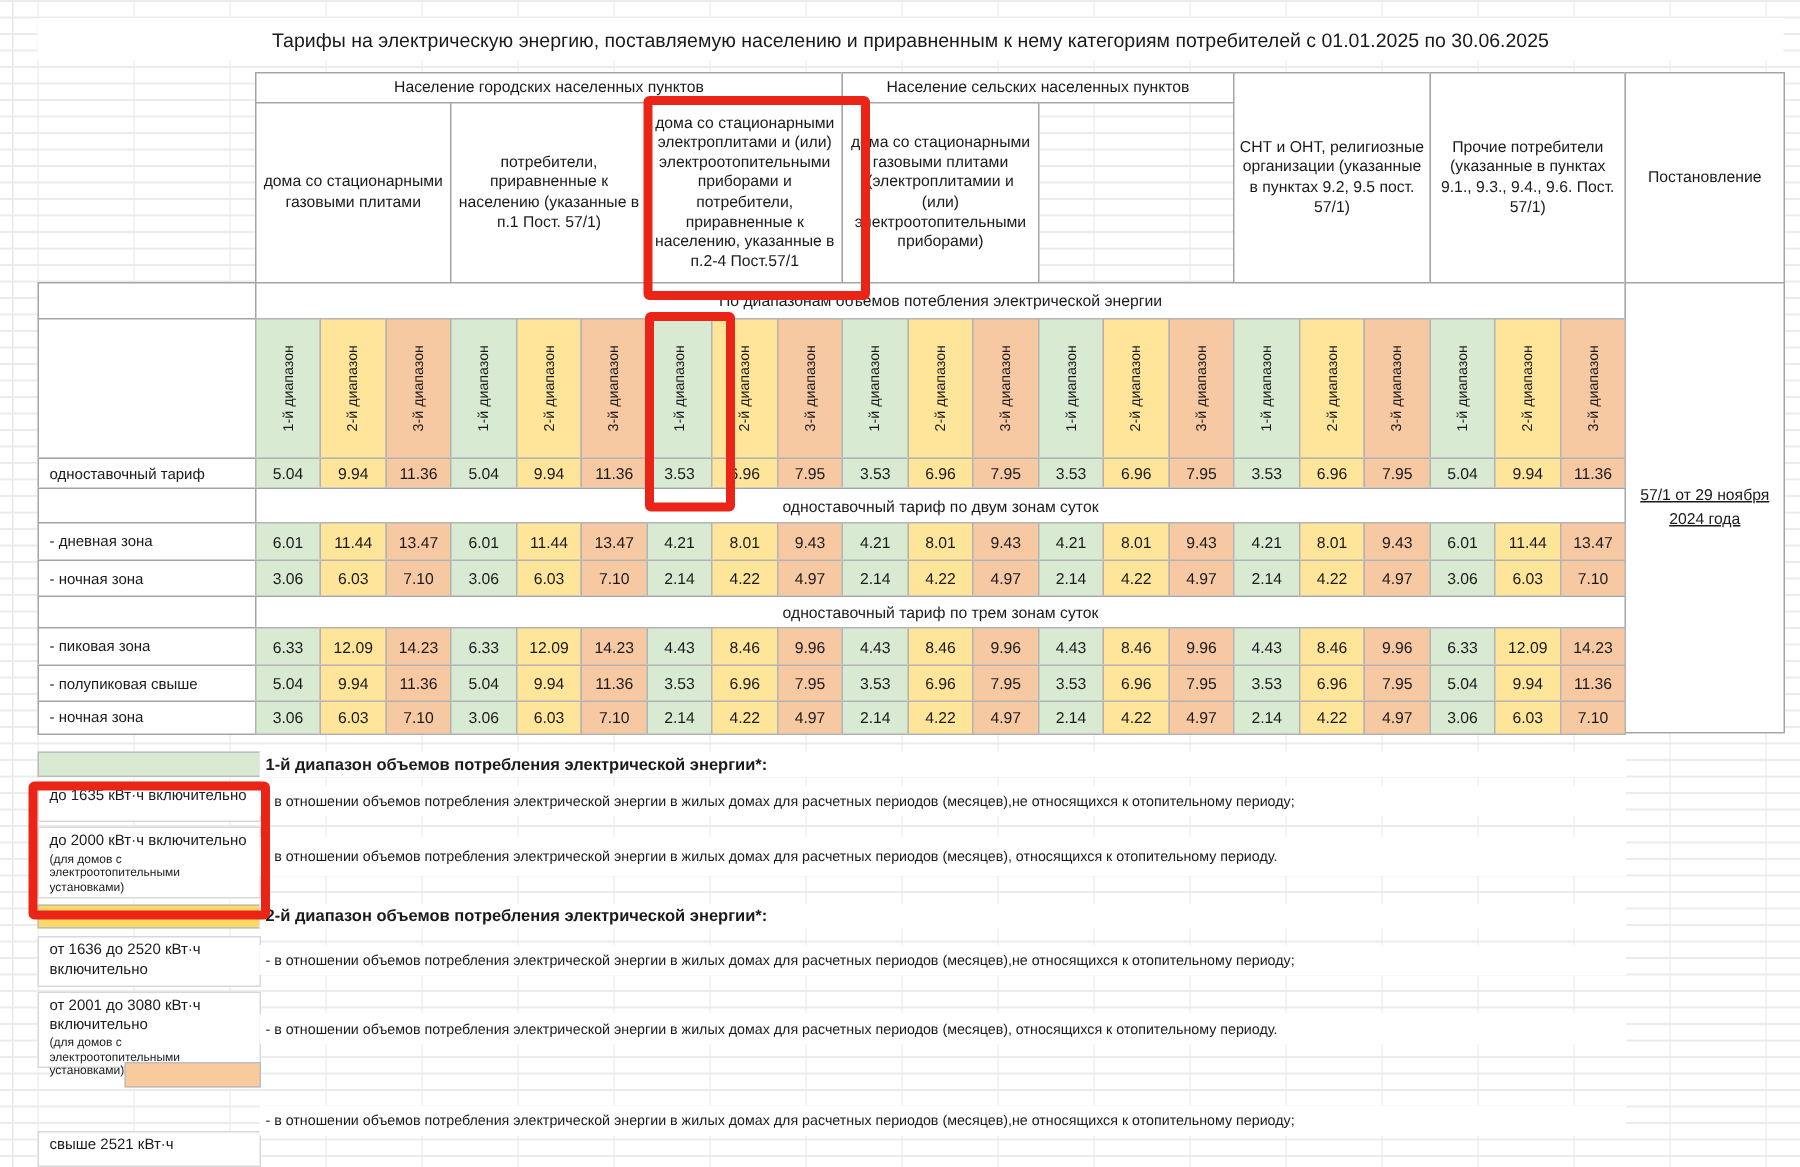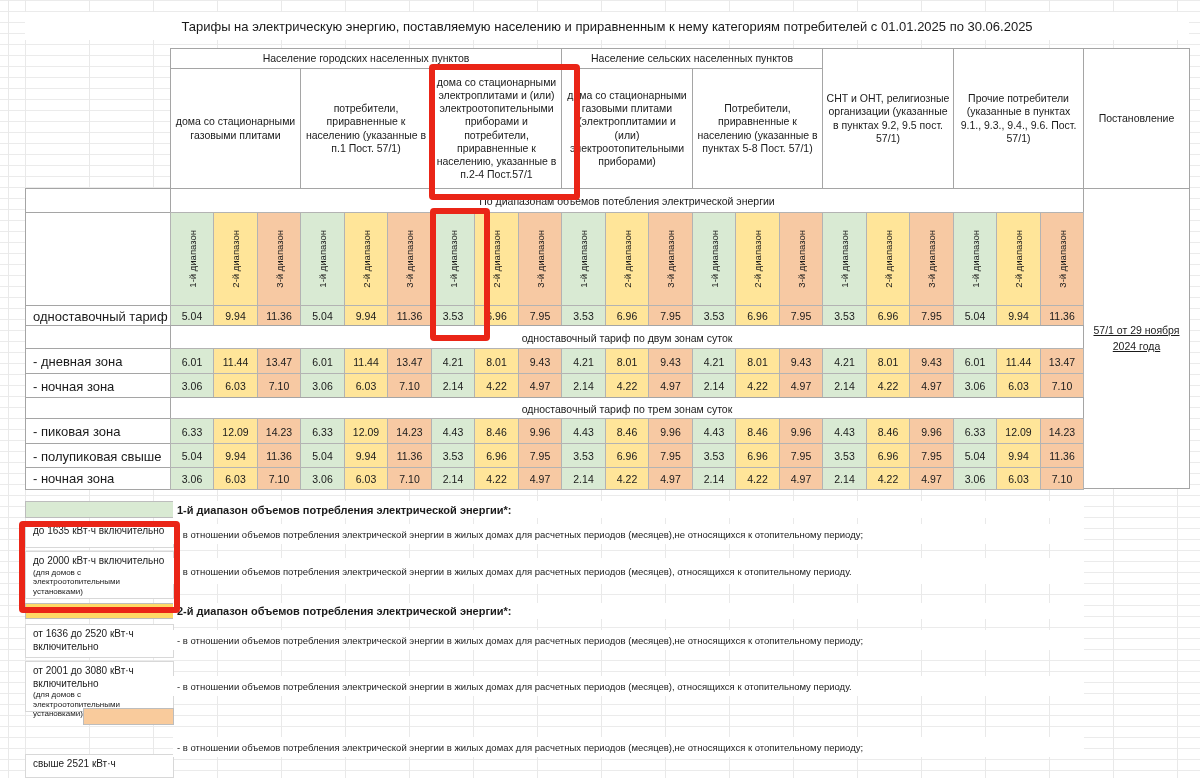--- a/index.html
+++ b/index.html
@@ -15,21 +15,21 @@
   .gut{position:absolute;top:0;bottom:0;width:1px;background:#e9e9e9;}
   .cell{position:absolute;box-sizing:border-box;background:#fff;border:1px solid #a5a5a5;}
   .center{display:flex;align-items:center;justify-content:center;text-align:center;}
   .title-cell{
     position:absolute;left:25px;top:12px;width:1164px;height:28px;background:#fff;
     display:flex;align-items:center;justify-content:center;font-size:13px;
   }
   .hdr{font-size:10.5px;line-height:1.25;padding:1px 3px;}
   .vid{justify-content:flex-start;text-align:left;padding-left:7px;font-size:10.5px;}
   .bandtxt{font-size:10.5px;}
-  .rowlabel{display:flex;align-items:center;padding-left:7px;font-size:13px;background:#fff;
+  .rowlabel{display:flex;align-items:center;padding-left:7px;font-size:10px;background:#fff;
     position:absolute;box-sizing:border-box;border:1px solid #a5a5a5;}
   .vcell{position:absolute;box-sizing:border-box;border:1px solid #b3b3b3;
     display:flex;align-items:center;justify-content:center;}
   .vtext{writing-mode:vertical-rl;transform:rotate(180deg);font-size:9.5px;white-space:nowrap;}
   .val{position:absolute;box-sizing:border-box;border:1px solid #b3b3b3;
     display:flex;align-items:center;justify-content:center;font-size:10.5px;}
   .postlink{font-size:10.5px;text-decoration:underline;color:#1a1a1a;text-align:center;line-height:1.5;cursor:pointer;}
   .redbox{position:absolute;border:6px solid #ea2517;border-radius:4px;background:transparent;pointer-events:none;z-index:20;}
   .marker{position:absolute;box-sizing:border-box;border:1px solid #bdbdbd;}
   .sect-title{position:absolute;background:#fff;display:flex;align-items:center;
@@ -48,21 +48,20 @@
   <div class="gut" style="left:8px"></div>
 
   <div class="title-cell">Тарифы на электрическую энергию, поставляемую населению и приравненным к нему категориям потребителей с 01.01.2025 по 30.06.2025</div>
 
   <div class="cell center hdr" style="left:170px;top:48px;width:392px;height:21px">Население городских населенных пунктов</div>
   <div class="cell center hdr" style="left:561px;top:48px;width:262px;height:21px">Население сельских населенных пунктов</div>
   <div class="cell center hdr" style="left:170px;top:68px;width:131px;height:121px">дома со стационарными газовыми плитами</div>
   <div class="cell center hdr" style="left:300px;top:68px;width:132px;height:121px">потребители, приравненные к населению (указанные в п.1 Пост. 57/1)</div>
   <div class="cell center hdr" style="left:431px;top:68px;width:131px;height:121px">дома со стационарными электроплитами и (или) электроотопительными приборами и потребители, приравненные к населению, указанные в п.2-4 Пост.57/1</div>
   <div class="cell center hdr" style="left:561px;top:68px;width:132px;height:121px">дома со стационарными газовыми плитами (электроплитамии и (или) электроотопительными приборами)</div>
-  <div class="cell center hdr" style="left:692px;top:68px;width:131px;height:121px">Потребители, приравненные к населению (указанные в пунктах 5-8 Пост. 57/1)</div>
   <div class="cell center hdr" style="left:822px;top:48px;width:132px;height:141px">СНТ и ОНТ, религиозные организации (указанные в пунктах 9.2, 9.5 пост. 57/1)</div>
   <div class="cell center hdr" style="left:953px;top:48px;width:131px;height:141px">Прочие потребители (указанные в пунктах 9.1., 9.3., 9.4., 9.6. Пост. 57/1)</div>
   <div class="cell center hdr" style="left:1083px;top:48px;width:107px;height:141px">Постановление</div>
 
   <div class="cell" style="left:25px;top:188px;width:146px;height:25px"></div>
   <div class="cell center bandtxt" style="left:170px;top:188px;width:914px;height:25px">По диапазонам объемов потебления электрической энергии</div>
 
   <div class="cell center" style="left:1083px;top:188px;width:107px;height:301px">
     <span class="postlink">57/1 от 29 ноября 2024 года</span>
   </div>

